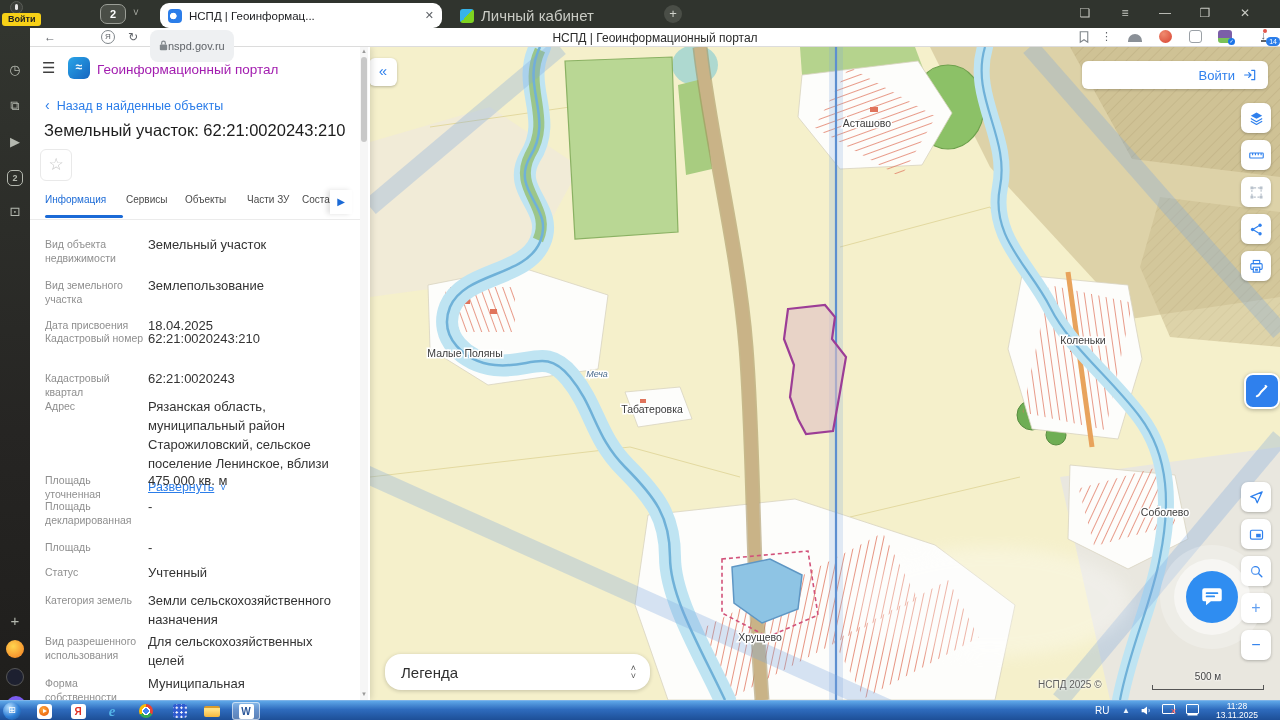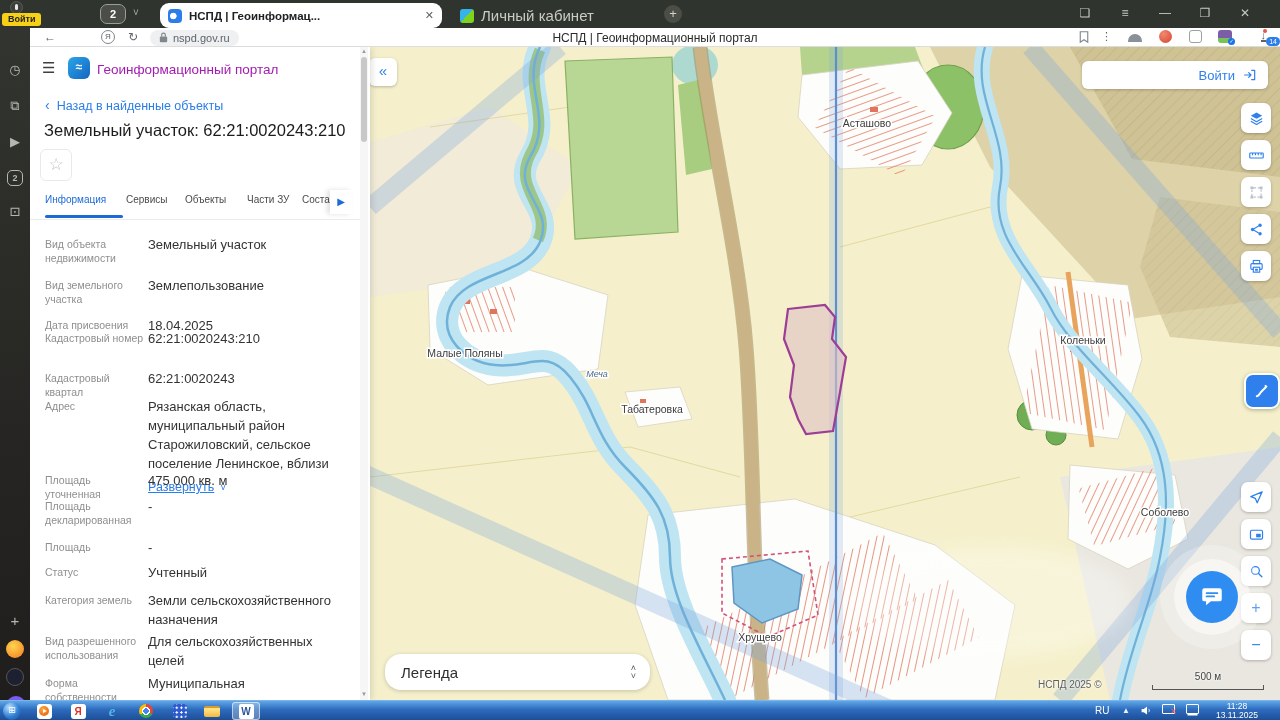--- a/index.html
+++ b/index.html
@@ -18,34 +18,34 @@
     border:1.5px solid #9b9e97; border-radius:7px; color:#fff; font-size:11px; font-weight:bold;
     display:flex; align-items:center; justify-content:center; }
   #tab-counter-chevron { position:absolute; left:133px; top:7px; color:#a9aca4; font-size:10px; }
   .btab { position:absolute; top:3px; height:25px; border-radius:9px; display:flex; align-items:center; padding:0 8px; }
   #tab-1 { left:160px; width:282px; background:#fff; }
   #tab-2 { left:452px; width:205px; }
   .btab .fav { width:14px; height:14px; border-radius:4px; margin-right:7px; flex:0 0 auto; }
   #tab-1 .fav { background:radial-gradient(circle at 38% 50%, #fff 0 3px, #2b7de9 3.6px); }
   #tab-2 .fav { background:linear-gradient(135deg,#36b3e8 50%,#7ed321 50%); border-radius:3px; }
   #tab-1 .tlabel { font-size:11.5px; color:#202124; white-space:nowrap; overflow:hidden;
-    text-overflow:ellipsis; max-width:215px;font-weight:bold; }
+    text-overflow:ellipsis; max-width:215px; }
   #tab-2 .tlabel { font-size:15px; color:#c9cbc4; white-space:nowrap; }
   #tab-1 .tclose { margin-left:auto; color:#5f6368; font-size:11px; }
   #new-tab { position:absolute; left:664px; top:5px; width:18px; height:18px; border-radius:50%;
     background:#4a4e47; color:#d2d4cd; font-size:13px; line-height:17px; text-align:center; }
   .winbtn { position:absolute; top:6px; color:#c8cac3; font-size:12px; width:26px; text-align:center; }
 
   #addressbar { position:absolute; left:30px; top:28px; width:1250px; height:19px; background:#fff;
     border-bottom:1px solid #dcdcdc; }
   .abicon { position:absolute; top:2px; color:#5f6368; font-size:12px; }
   #ya-btn { position:absolute; left:71px; top:2px; width:14px; height:14px; border:1.2px solid #80868b;
     border-radius:50%; color:#5f6368; font-size:8px; line-height:12px; text-align:center; }
-  #url-pill { position:absolute; left:120px; top:1.5px; height:16px; background:#eef0f2; border-radius:8px;
-    display:flex; align-items:center; padding:0 9px; gap:5px; }
+  #url-pill { position:absolute; left:120px; top:1.5px; height:32px; background:#eef0f2; border-radius:8px;
+    display:flex; align-items:center; padding:0 9px; }
   #url-pill svg { flex:0 0 auto; }
   #url-text { font-size:11px; color:#5f6368; }
   #page-title { position:absolute; left:50%; transform:translateX(-50%); top:3px; font-size:12px; color:#2a2a2a; }
   .ext { position:absolute; top:2px; }
   #dl-badge { position:absolute; right:0px; top:9px; background:#2b7de9; color:#fff; font-size:7px;
     padding:0 3px; border-radius:5px; line-height:9px; }
   #dl-dot { position:absolute; right:13px; top:1px; width:4px; height:4px; background:#e2574c; border-radius:50%; }
 
   
   #rail { position:absolute; left:0; top:28px; width:30px; height:672px;

